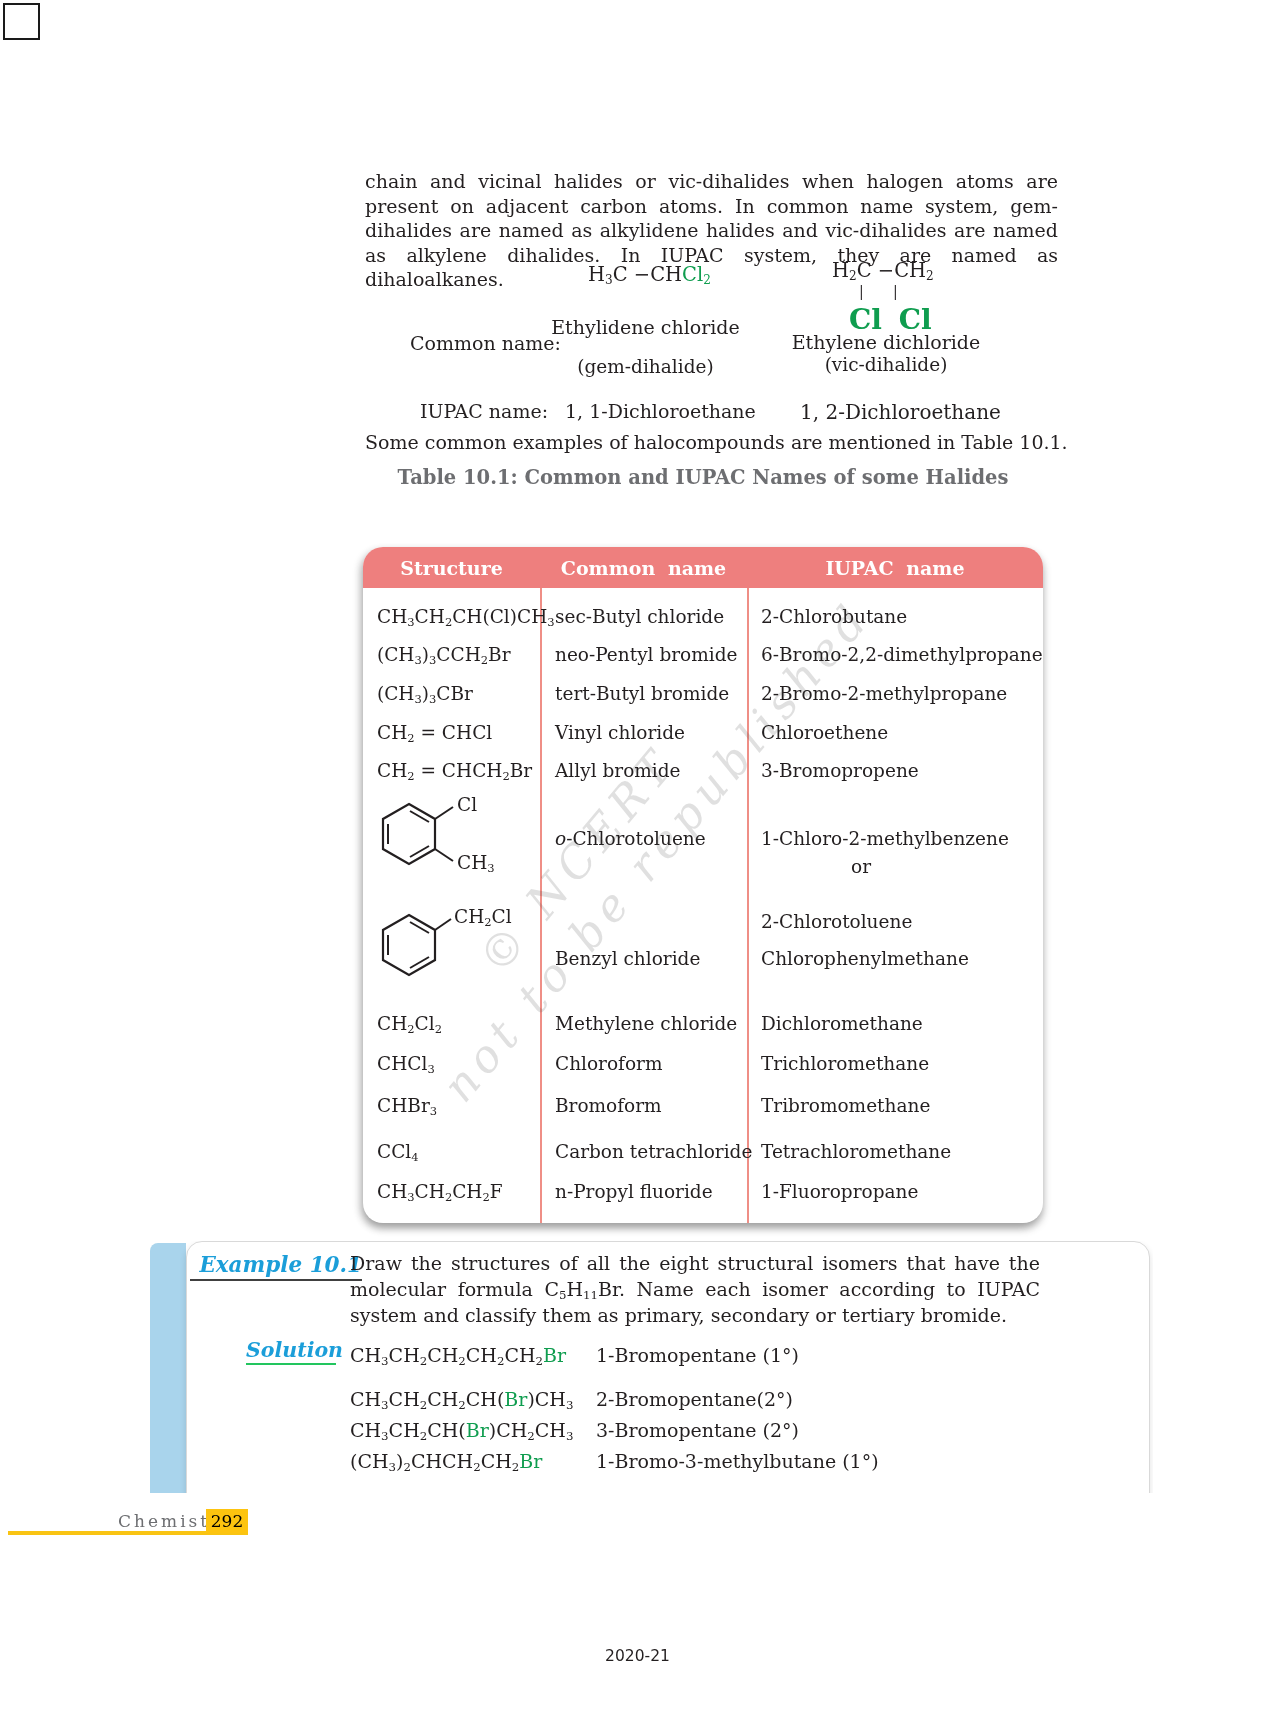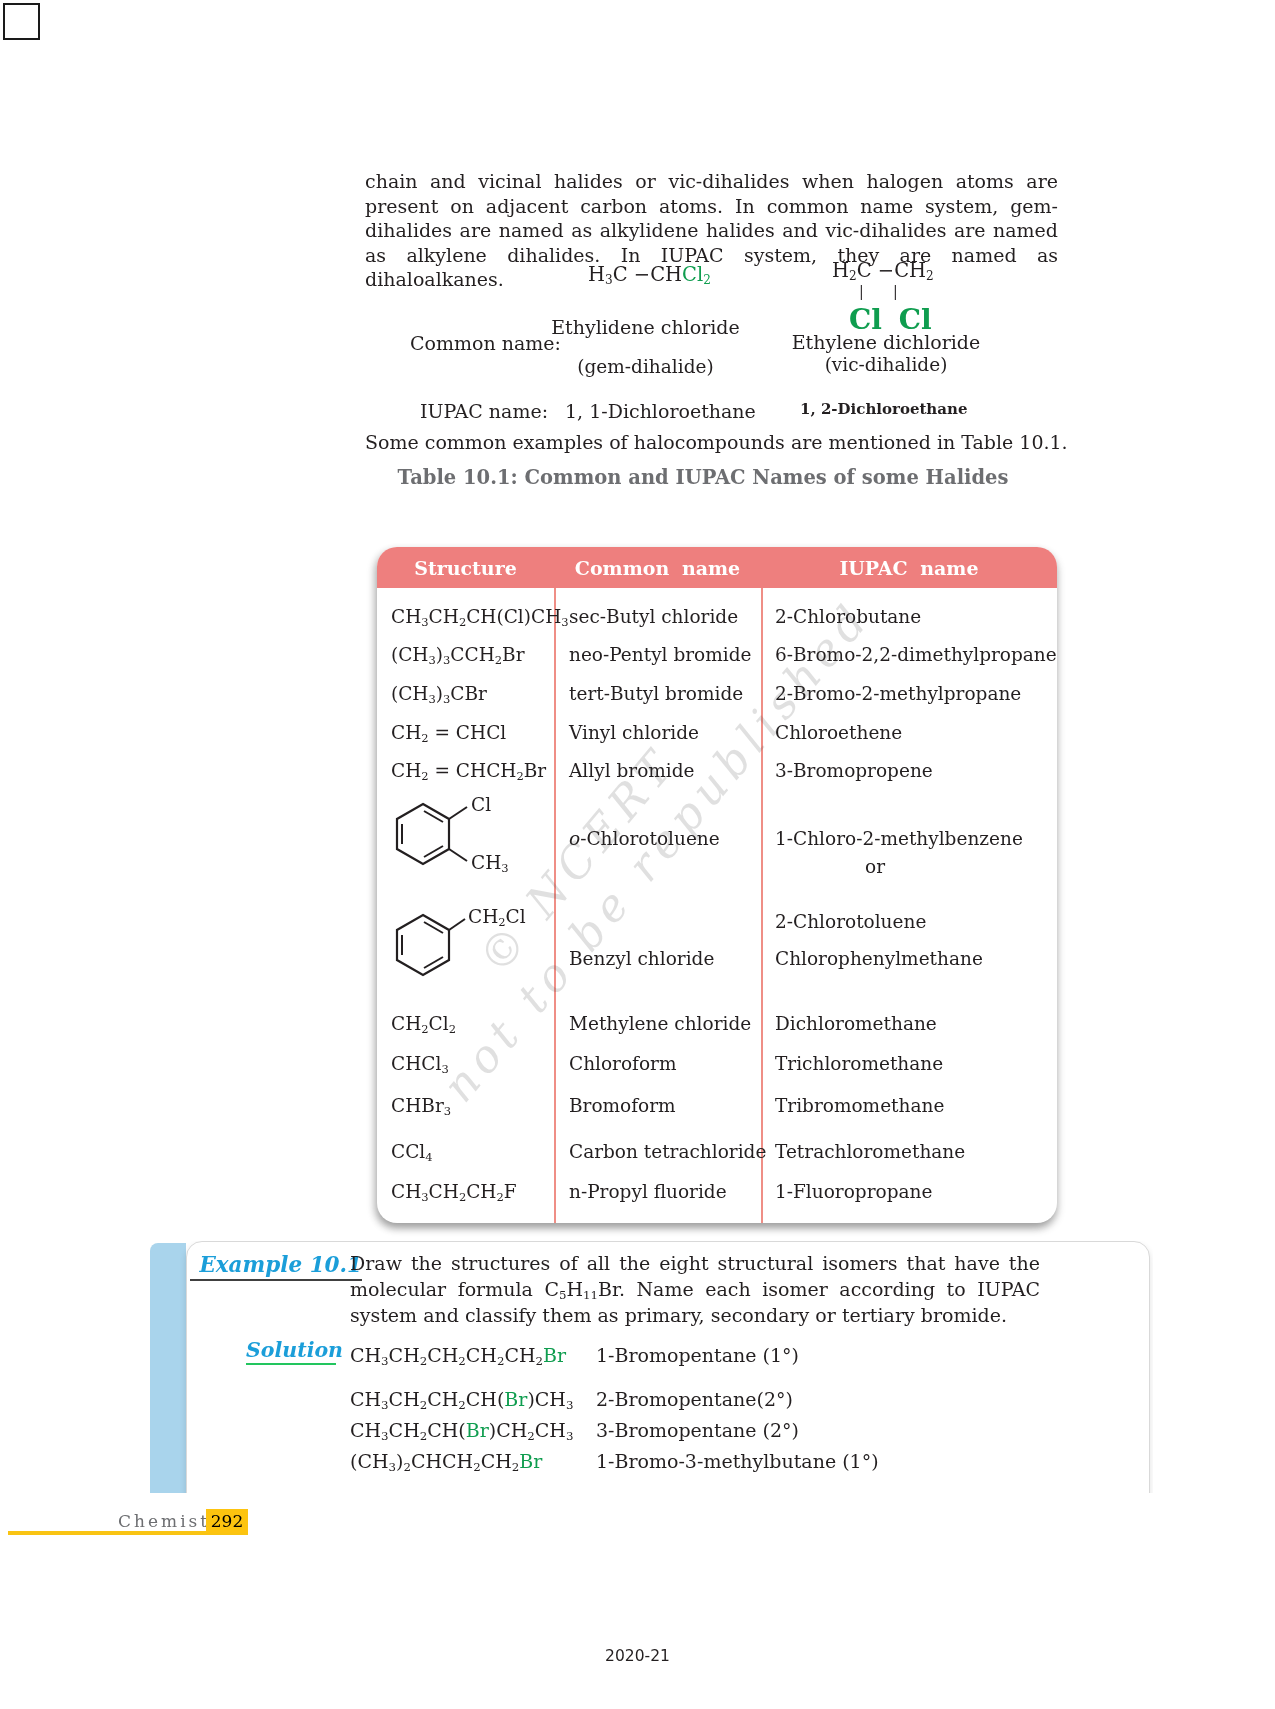--- a/index.html
+++ b/index.html
@@ -17,27 +17,27 @@
   .f-right-cl{left:17px;top:44px;font-size:28px;font-weight:bold;word-spacing:7px;}
   .grn{color:#0f9d4f;margin-top:40px;}
   .name-label{font-size:19px;}
   .cmn-label{left:410px;top:332px;}
   .cmn-left{left:543px;top:316px;width:205px;text-align:center;font-size:19px;}
   .cmn-left-sub{left:543px;top:356px;width:205px;text-align:center;font-size:18.5px;}
   .cmn-right{left:778px;top:331px;width:216px;text-align:center;font-size:19px;}
   .cmn-right-sub{left:778px;top:354px;width:216px;text-align:center;font-size:18.5px;}
   .iupac-label{left:420px;top:400px;}
   .iupac-left{left:565px;top:400px;font-size:19px;}
-  .iupac-right{left:800px;top:400px;font-size:15px;font-weight:bold;}
+  .iupac-right{left:800px;top:400px;font-size:20px;}
   .table-intro{left:365px;top:431px;font-size:19px;}
   .table-title{left:363px;top:466px;width:680px;text-align:center;
                font-size:19.5px;font-weight:bold;color:#6d6e71;}
   
   .halide-table{left:363px;top:547px;width:680px;height:676px;background:#fff;
-     border-radius:20px;box-shadow:0 5px 9px rgba(0,0,0,.30),-3px 4px 8px rgba(0,0,0,.14);margin-left:14px;}
+     border-radius:20px;box-shadow:0 5px 9px rgba(0,0,0,.30),-3px 4px 8px rgba(0,0,0,.14);}
   .thead{left:0;top:0;width:680px;height:41px;background:#ee7f7e;border-radius:20px 20px 0 0;
          display:flex;align-items:center;color:#fff;font-weight:bold;font-size:19px;word-spacing:6px;}
   .th1{width:177px;text-align:center;} .th2{width:207px;text-align:center;} .th3{width:296px;text-align:center;}
   .vline{top:41px;bottom:0;width:1.6px;background:#ef8e86;}
   .vl1{left:177px;} .vl2{left:384px;}
   .cell{font-size:18.5px;white-space:nowrap;}
   .c1{left:14px;} .c2{left:192px;} .c3{left:398px;}
   sub{font-size:0.62em;line-height:0;vertical-align:-0.28em;}
   .benz{width:170px;}
   .benz svg{position:absolute;left:0;top:0;}

